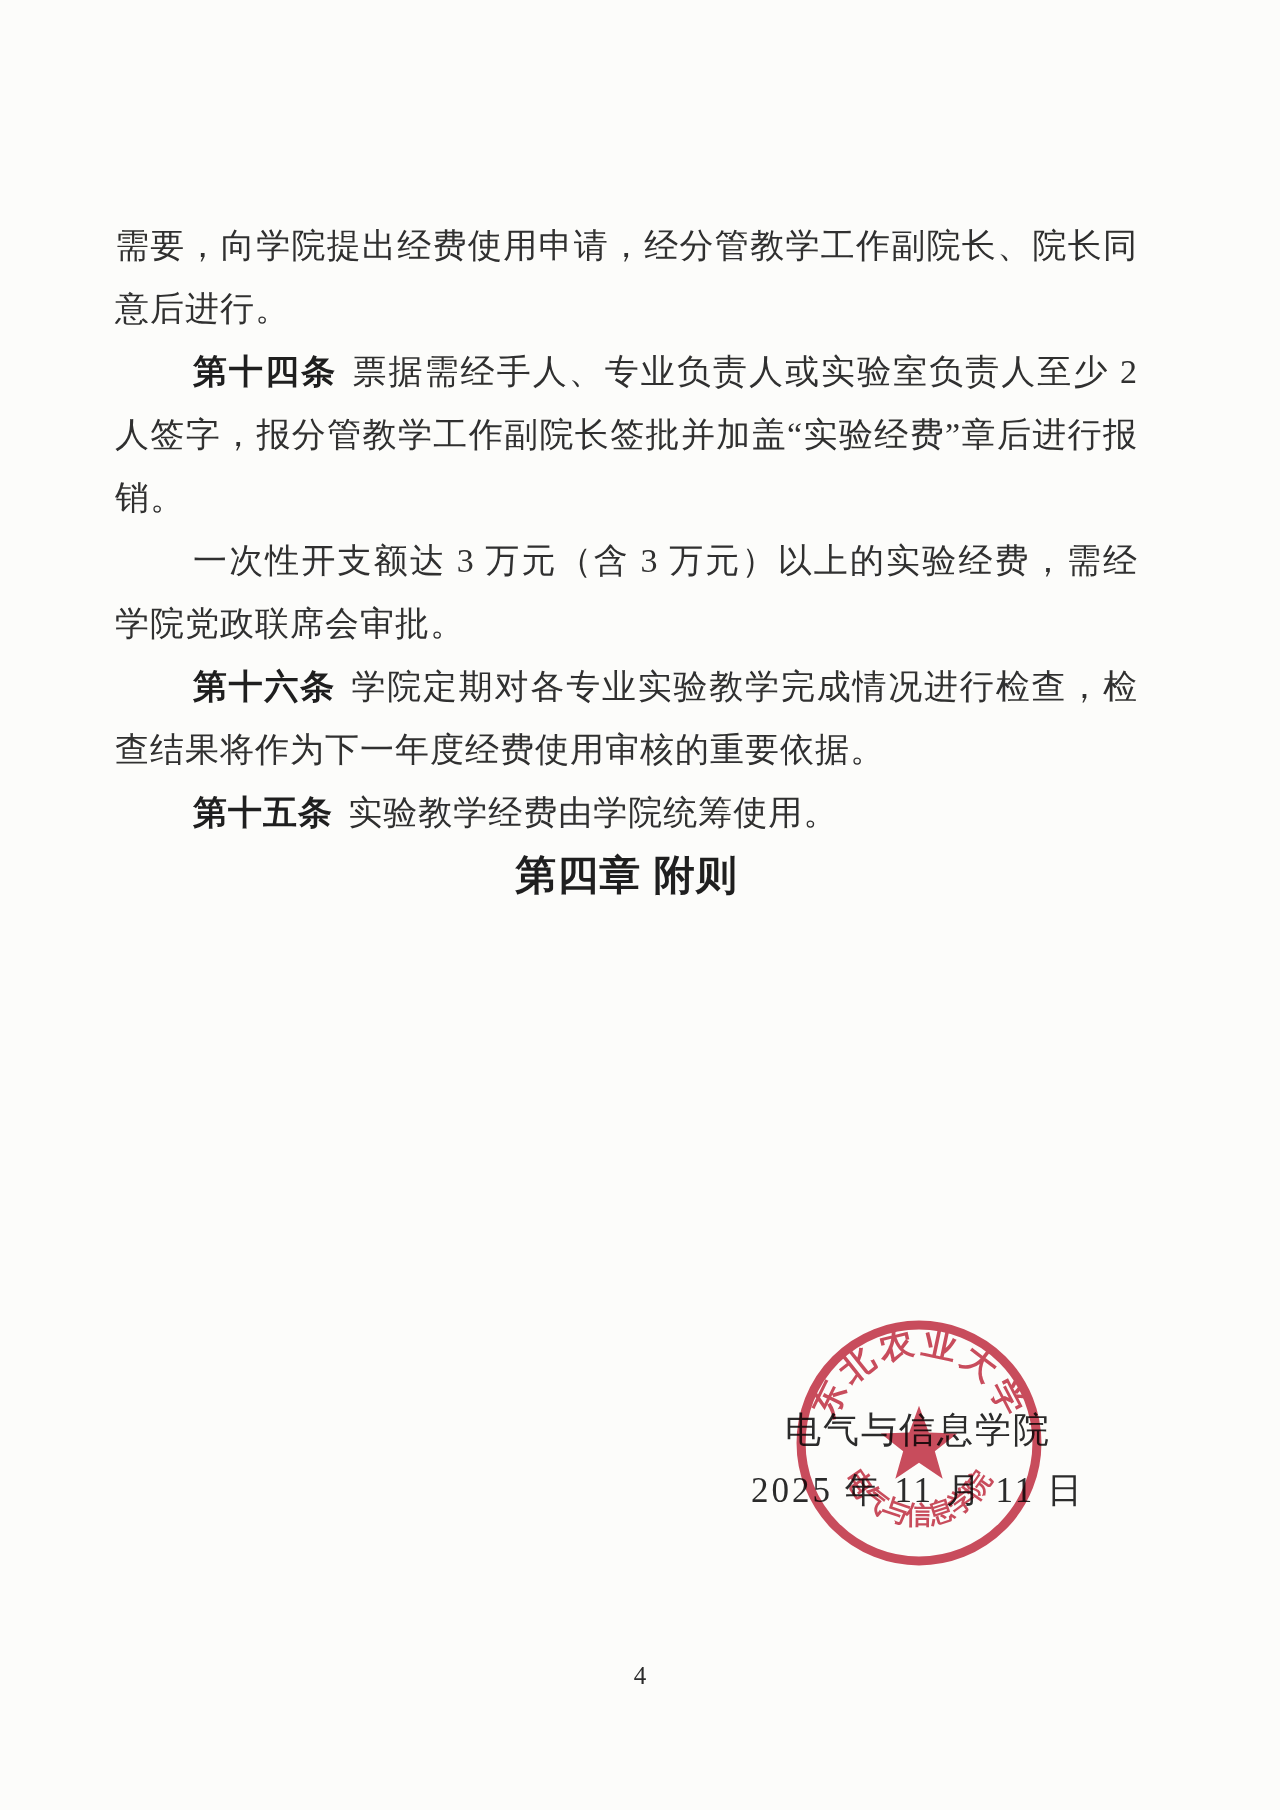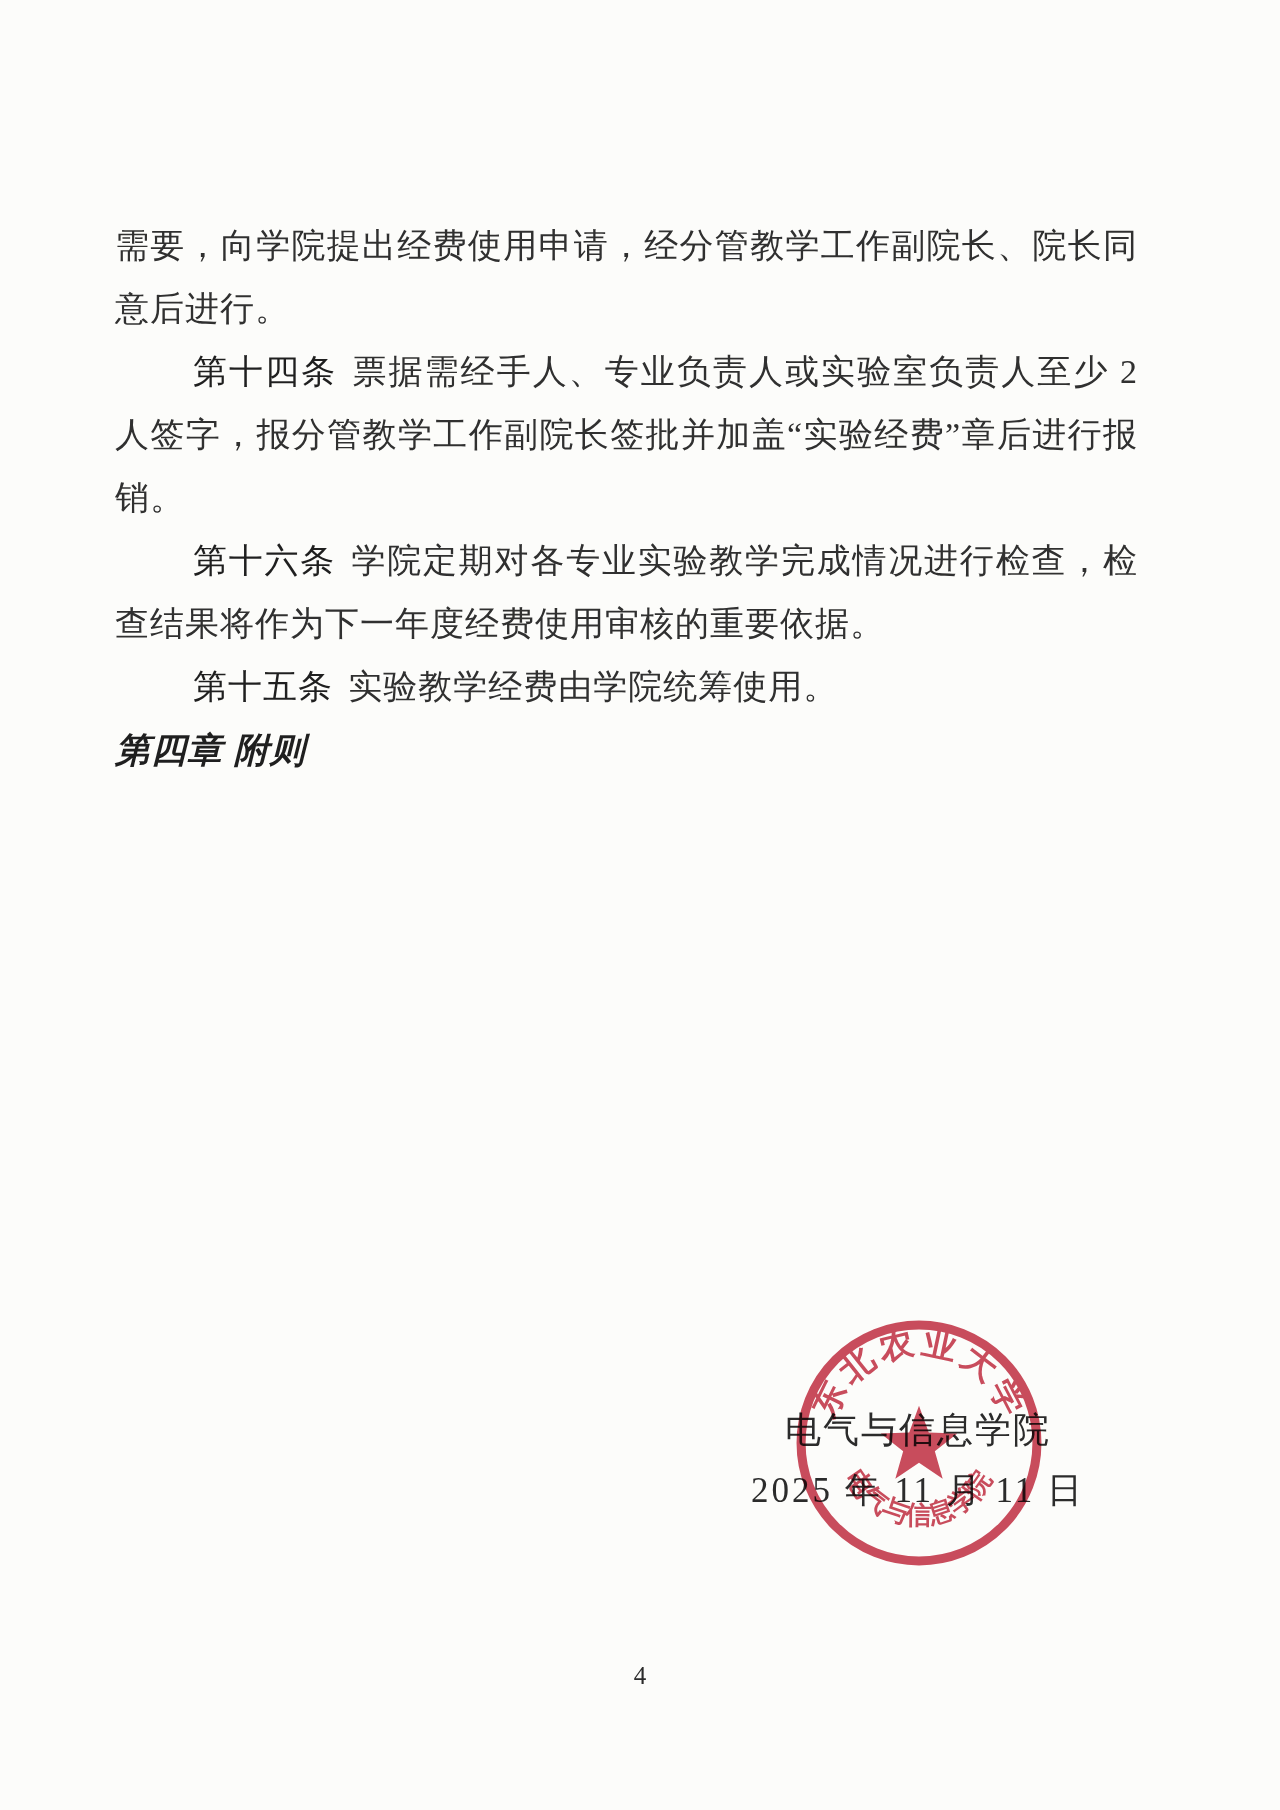--- a/index.html
+++ b/index.html
@@ -15,29 +15,29 @@
     left:115px;top:214px;width:1023px;
     font-size:34px;line-height:63px;
     letter-spacing:1px;
     color:#303030;
     text-align:justify;
   }
   .para{margin:0;text-indent:0;}
   .para.indent{text-indent:78px;}
   .term{
     font-family:"Liberation Sans", sans-serif;
-    font-weight:400;color:#1f1f1f;
+    font-weight:700;color:#1f1f1f;
     margin-right:0.45em;
   }
   .term:empty{margin:0;}
   .chapter{
     margin:0;
     font-family:"Liberation Sans", sans-serif;
-    font-weight:700;font-size:35px;color:#1f1f1f;
-    text-indent:0;font-style:italic;
+    font-weight:700;font-size:41px;color:#1f1f1f;
+    text-align:center;text-indent:0;
   }
   .signature{
     position:absolute;left:918px;top:1408px;
     transform:translateX(-50%);
     text-align:center;color:#2b2b2b;white-space:nowrap;
   }
   .signature .name{font-size:36px;line-height:44px;letter-spacing:2px;}
   .signature .date{font-size:35px;line-height:44px;margin-top:17px;letter-spacing:3px;}
   .seal{
     position:absolute;left:792px;top:1316px;
@@ -63,20 +63,21 @@
 <body>
 
 <div class="page" style="background: rgb(252, 252, 250);">
 
   <div class="doc">
 
     <p class="para"><b class="term"></b><span>需要，向学院提出经费使用申请，经分管教学工作副院长、院长同意后进行。</span></p>
 
     <p class="para indent"><b class="term">第十四条</b><span>票据需经手人、专业负责人或实验室负责人至少 2 人签字，报分管教学工作副院长签批并加盖“实验经费”章后进行报销。</span></p>
 
+    <p class="para indent"><b class="term"></b><span>一次性开支额达 3 万元（含 3 万元）以上的实验经费，需经学院党政联席会审批。</span></p>
 
 
     <p class="para indent"><b class="term">第十六条</b><span>学院定期对各专业实验教学完成情况进行检查，检查结果将作为下一年度经费使用审核的重要依据。</span></p>
 
     <p class="para indent"><b class="term">第十五条</b><span>实验教学经费由学院统筹使用。</span></p>
 
     <p class="chapter">第四章 附则</p>
 
 
   </div>

